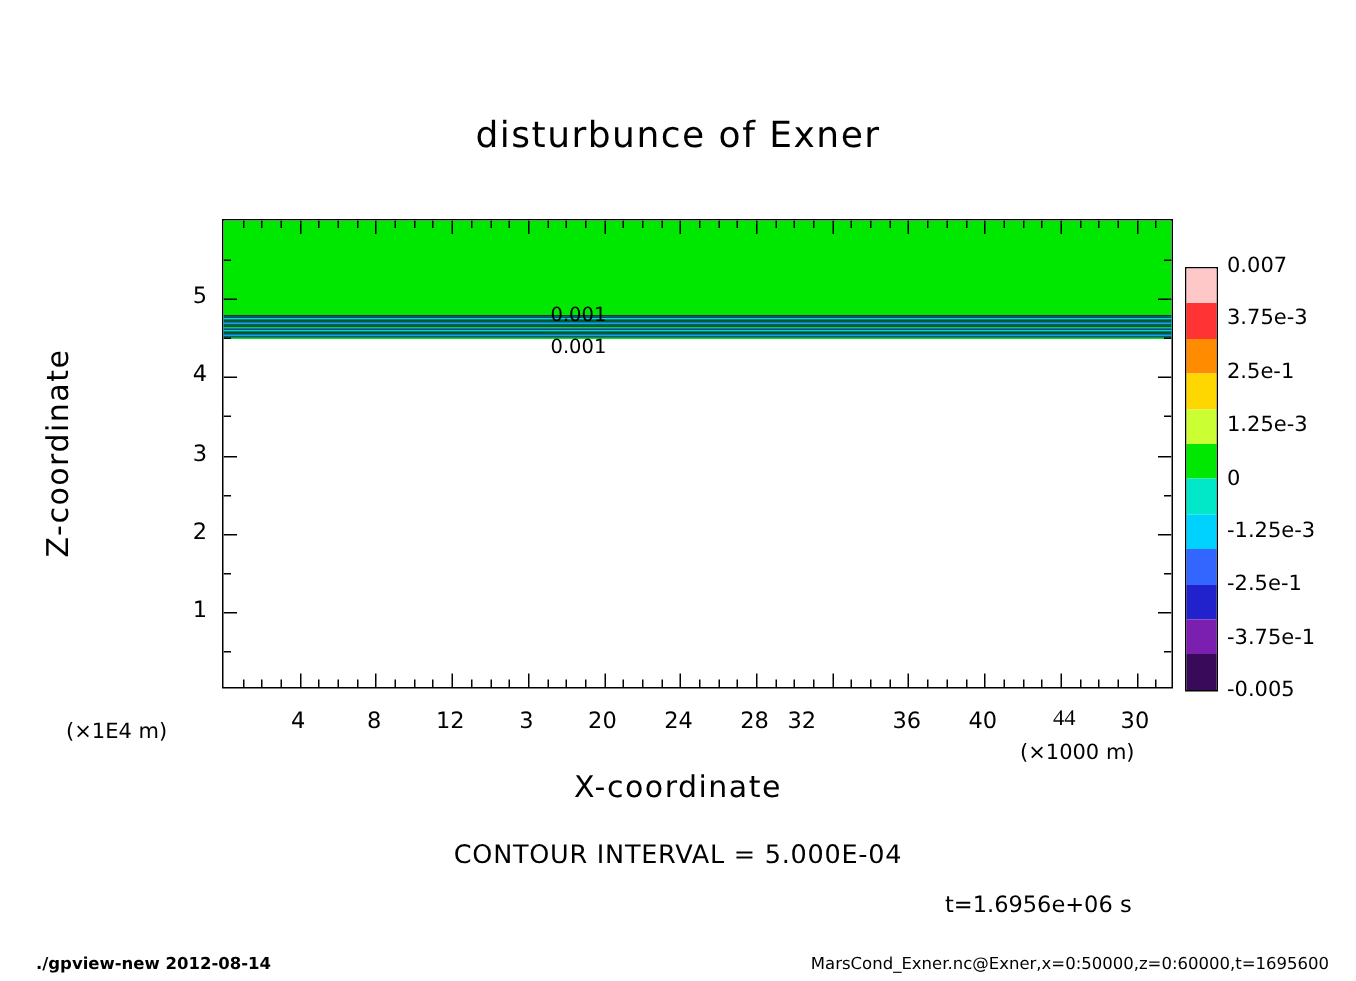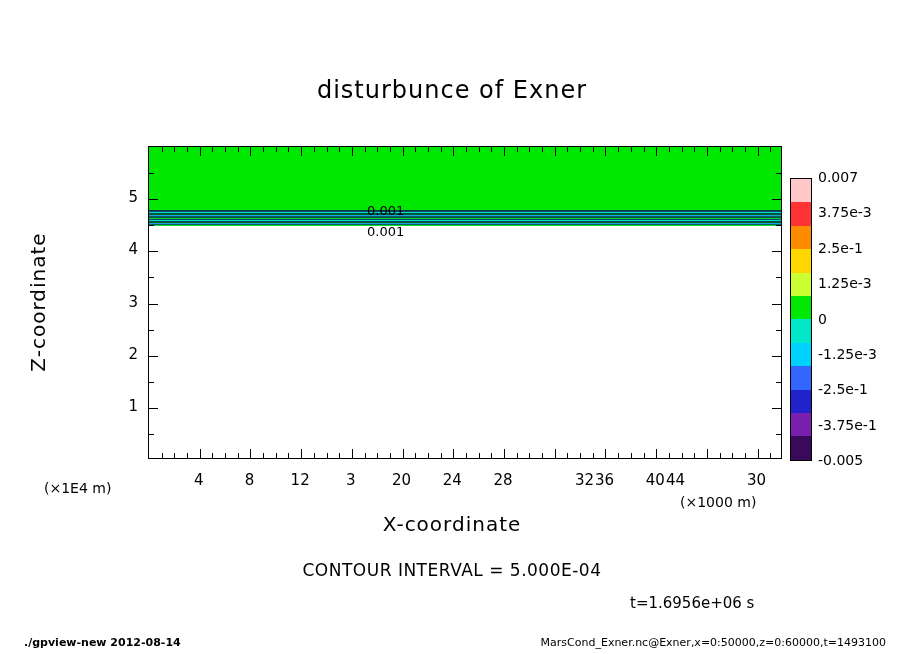--- a/index.html
+++ b/index.html
@@ -330,24 +330,24 @@
 </div>
 
 <div id="x-tick-labels">
     <div class="abs xlab" style="left: 186.72px; top: 471px; width: 24px; text-align: center;">4</div>
     <div class="abs xlab" style="left: 237.44px; top: 471px; width: 24px; text-align: center;">8</div>
     <div class="abs xlab" style="left: 288.16px; top: 471px; width: 24px; text-align: center;">12</div>
     <div class="abs xlab" style="left: 338.88px; top: 471px; width: 24px; text-align: center;">3</div>
     <div class="abs xlab" style="left: 389.6px; top: 471px; width: 24px; text-align: center;">20</div>
     <div class="abs xlab" style="left: 440.32px; top: 471px; width: 24px; text-align: center;">24</div>
     <div class="abs xlab" style="left: 491.04px; top: 471px; width: 24px; text-align: center;">28</div>
-    <div class="abs xlab" style="left: 570px; top: 471px; width: 24px; text-align: right;">32</div>
+    <div class="abs xlab" style="left: 525px; top: 471px; width: 24px; text-align: left;">32</div>
     <div class="abs xlab" style="left: 592.48px; top: 471px; width: 24px; text-align: center;">36</div>
     <div class="abs xlab" style="left: 643.2px; top: 471px; width: 24px; text-align: center;">40</div>
-    <div class="abs xlab" style="left: 661px; top: 471px; width: 24px; text-align: right;">44</div>
+    <div class="abs xlab" style="left: 702px; top: 471px; width: 24px; text-align: left; font-family: Liberation Serif, serif;">44</div>
     <div class="abs xlab" style="left: 744.64px; top: 471px; width: 24px; text-align: center;">30</div>
   </div>
 <div id="y-tick-labels">
     <div class="abs ylab" style="left: 120px; top: 396.833px; width: 18px; text-align: right;">1</div>
     <div class="abs ylab" style="left: 120px; top: 344.667px; width: 18px; text-align: right;">2</div>
     <div class="abs ylab" style="left: 120px; top: 292.5px; width: 18px; text-align: right;">3</div>
     <div class="abs ylab" style="left: 120px; top: 240.333px; width: 18px; text-align: right;">4</div>
     <div class="abs ylab" style="left: 120px; top: 188.167px; width: 18px; text-align: right;">5</div>
   </div>
 
@@ -378,13 +378,13 @@
     <div class="cb-label" style="top: 310.5px;">0</div>
     <div class="cb-label" style="top: 345.875px;">-1.25e-3</div>
     <div class="cb-label" style="top: 381.25px;">-2.5e-1</div>
     <div class="cb-label" style="top: 416.625px;">-3.75e-1</div>
     <div class="cb-label" style="top: 452px;">-0.005</div>
   </div>
 
 <div class="abs" id="contour-interval">CONTOUR INTERVAL = 5.000E-04</div>
 <div class="abs" id="time-label">t=1.6956e+06 s</div>
 <div class="abs" id="footer-left">./gpview-new  2012-08-14</div>
-<div class="abs" id="footer-right">MarsCond_Exner.nc@Exner,x=0:50000,z=0:60000,t=1493100</div>
+<div class="abs" id="footer-right">MarsCond_Exner.nc@Exner,x=0:50000,z=0:60000,t=1695600</div>
 
 </body></html>

